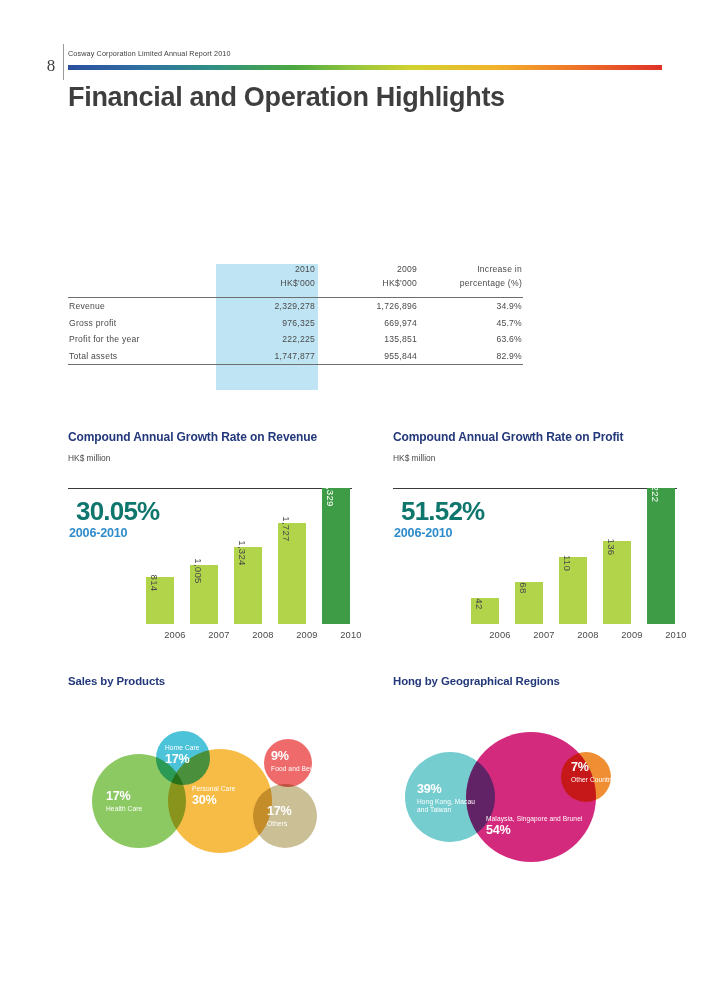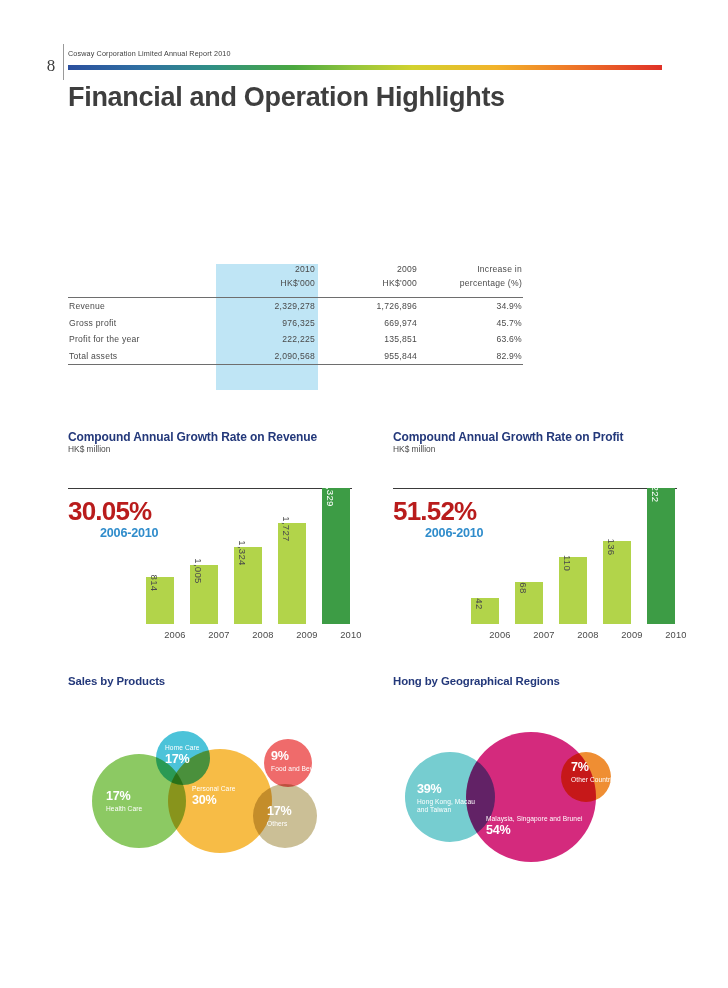--- a/index.html
+++ b/index.html
@@ -60,30 +60,30 @@
   .bot-rule td { border-top: 1px solid #6e6e6e; height: 0; font-size: 0; line-height: 0; }
 
   
   .chart-block { position: absolute; width: 300px; height: 230px; }
   #chart-revenue { left: 68px; top: 430px; }
   #chart-profit  { left: 393px; top: 430px; }
   .chart-title {
     font-size: 12px; font-weight: bold; color: #23387a; letter-spacing: -.1px;
     white-space: nowrap;
   }
-  .chart-unit { margin-top: 0; font-size: 8.4px; color: #4a4a4a; }
+  .chart-unit { margin-top: 9px; font-size: 8.4px; color: #4a4a4a; }
   .chart-area { position: absolute; left: 0; top: 58px; width: 284px; height: 172px; }
   .chart-toprule { position: absolute; left: 0; top: 0; width: 284px; height: 1px; background: #3a3a3a; }
   .cagr-value {
-    position: absolute; left: 0; top: 8px;
-    font-size: 26px; font-weight: bold; color: #b91c1c; letter-spacing: -0.8px;
+    position: absolute; left: 8px; top: 8px;
+    font-size: 26px; font-weight: bold; color: #0f766e; letter-spacing: -0.8px;
   }
   .cagr-period {
     position: absolute; left: 1px; top: 38px;
-    font-size: 12.6px; font-weight: bold; color: #2f8ccb; letter-spacing: -.2px; margin-left: 31px;
+    font-size: 12.6px; font-weight: bold; color: #2f8ccb; letter-spacing: -.2px;
   }
   .bars { position: absolute; left: 78px; top: 0; width: 206px; height: 136px; }
   .bar-slot {
     position: absolute; bottom: 0; width: 28px;
   }
   .bar {
     position: relative; width: 28px; background: #b2d44a;
   }
   .bar.last { background: #3d9c45; }
   .bar-label {
@@ -164,21 +164,21 @@
           <td class="c-inc">45.7%</td>
         </tr>
         <tr class="data-row">
           <td class="c-label">Profit for the year</td>
           <td class="c-2010">222,225</td>
           <td class="c-2009">135,851</td>
           <td class="c-inc">63.6%</td>
         </tr>
         <tr class="data-row">
           <td class="c-label">Total assets</td>
-          <td class="c-2010">2,090,568</td>
+          <td class="c-2010">1,747,877</td>
           <td class="c-2009">955,844</td>
           <td class="c-inc">82.9%</td>
         </tr>
         <tr class="bot-rule">
             <td colspan="4"></td>
           </tr>
       </tbody>
     </table>
   </div>
 

